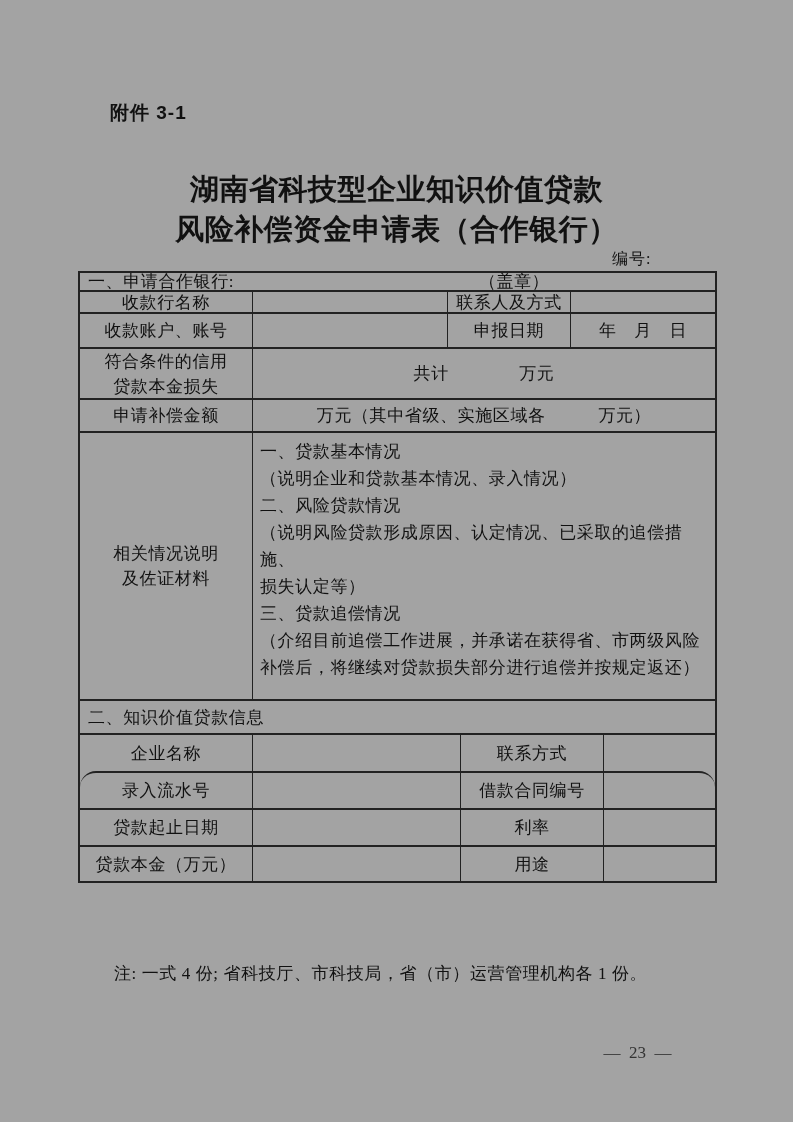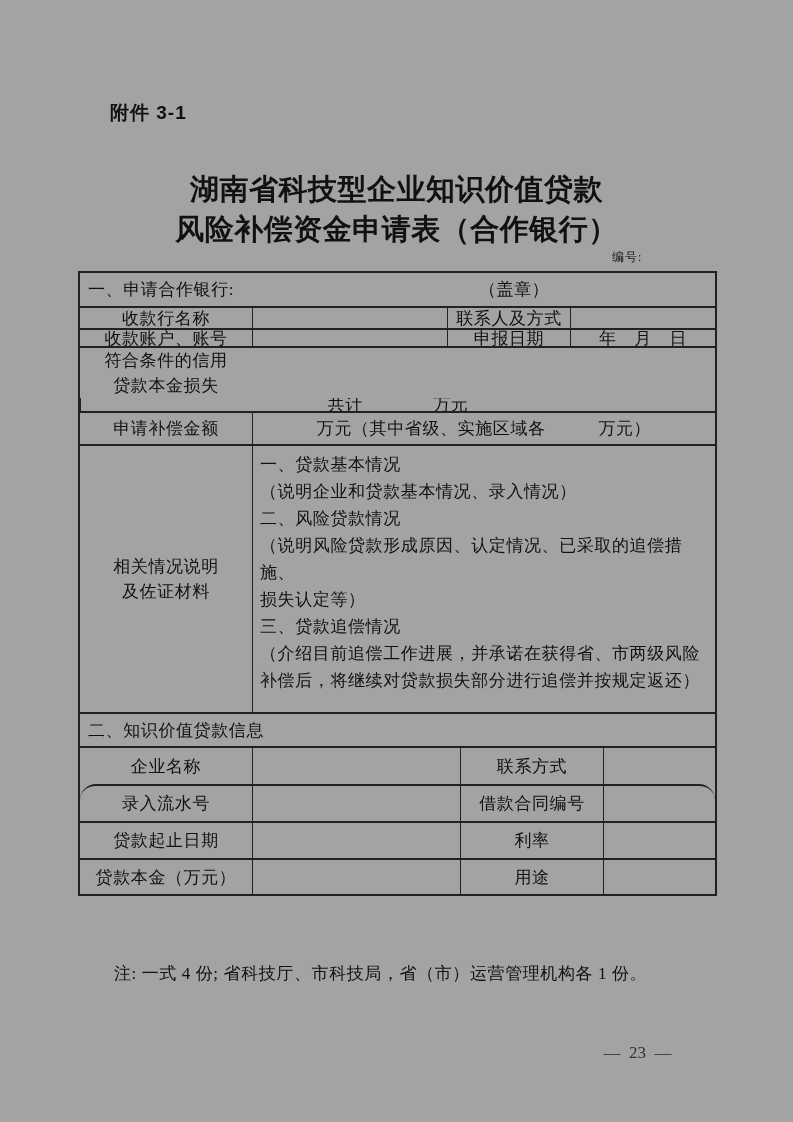--- a/index.html
+++ b/index.html
@@ -31,21 +31,21 @@
     text-align: center;
     font-size: 29px;
     font-weight: bold;
     line-height: 40px;
     letter-spacing: 0.5px;
   }
   .serial-label {
     position: absolute;
     left: 612px;
     top: 249px;
-    font-size: 12px;
+    font-size: 16px;
     letter-spacing: 1px;
   }
   
   .form-table {
     position: absolute;
     left: 78px;
     top: 271px;
     width: 639px;
     border: 2px solid #222222;
     font-size: 17px;
@@ -73,24 +73,24 @@
   .s2c2 { width: 208px; }
   .s2c3 { width: 143px; }
   .s2c4 { flex: 1; }
   
   .r-header {
     position: relative;
     align-items: center;
     display: flex;
     padding-left: 8px;
   }
-  .r1 { height: 33px; }
+  .r1 { height: 17px; }
   .r2 { height: 22px; }
-  .r3 { height: 18px; }
-  .r4 { height: 65px; flex-direction: column; }
+  .r3 { height: 35px; }
+  .r4 { height: 51px; }
   .r5 { height: 33px; }
   .r6 { height: 268px; }
   .r7 { height: 34px; }
   .r8 { height: 38px; }
   .r9 { height: 37px; }
   .r10 { height: 37px; border-radius: 16px; }
   .r11 { height: 37px; }
   .r12 { height: 36px; }
   .stamp { position: absolute; left: 399px; top: 0; height: 100%; display: flex; align-items: center; }
   .materials-text {

